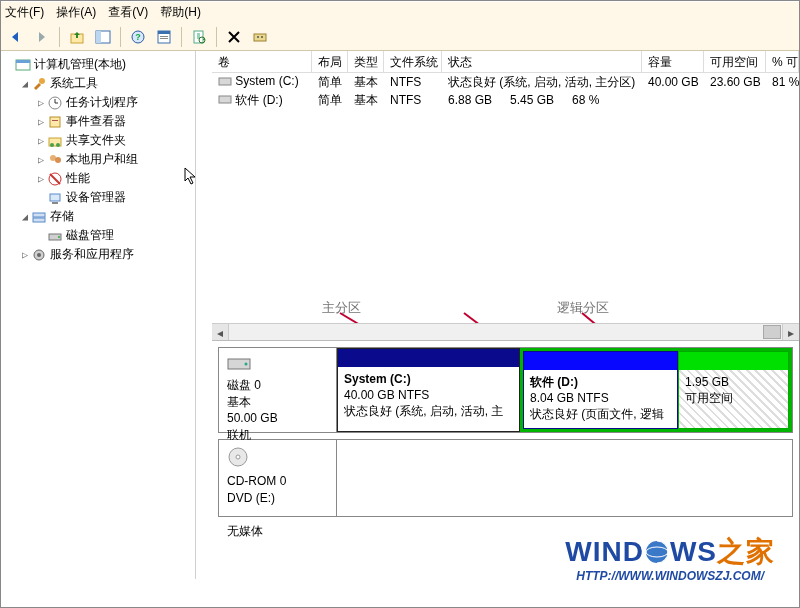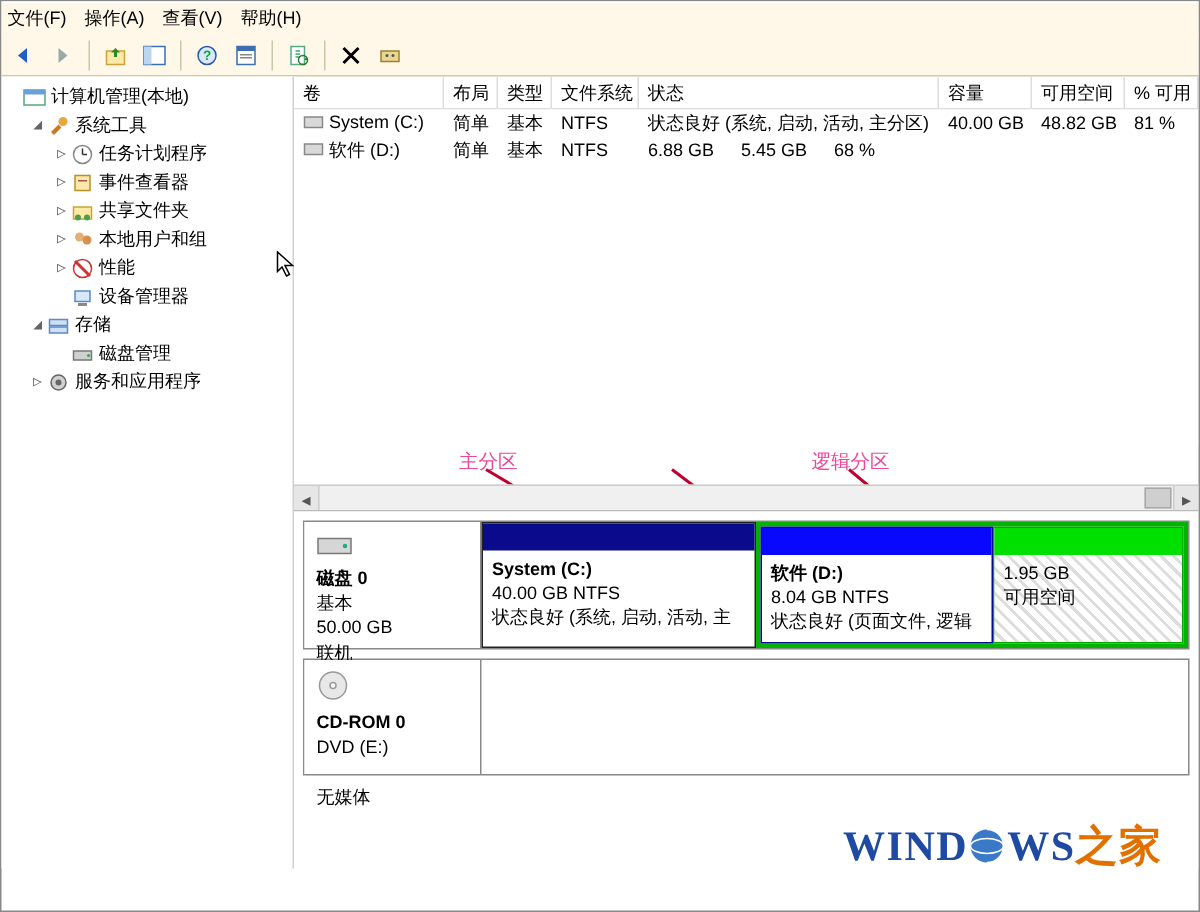--- a/index.html
+++ b/index.html
@@ -6,57 +6,57 @@
   *{box-sizing:border-box}
   .win{width:800px;height:608px;border:1px solid #888;position:relative;background:#fff}
   .titlebar{height:28px;background:linear-gradient(#fff,#fff);display:flex;align-items:center;border-bottom:1px solid transparent}
   .titlebar .sys-icon{width:16px;height:16px;margin:0 6px}
   .titlebar .title{flex:1;text-align:center;font-size:12px}
   .menubar{height:22px;background:#fff8e8;border-top:1px solid #fff;border-bottom:1px solid #fff8e8;padding-left:4px;display:flex;align-items:center}
   .menubar span{margin-right:12px;cursor:default}
   .toolbar{height:28px;background:#fff8e8;border-bottom:1px solid #d0c8a8;display:flex;align-items:center;padding-left:4px;gap:4px}
   .tb-btn{width:22px;height:22px;display:flex;align-items:center;justify-content:center;cursor:pointer}
   .tb-sep{width:1px;height:20px;background:#ccc5a8;margin:0 2px}
-  .body{display:flex;height:calc(100% - 28px - 22px - 28px);}
+  .body{display:flex;height:calc(100% - 28px - 22px - 28px);gap:16px;}
   .tree{width:195px;border-right:1px solid #d0d0d0;overflow:auto;padding:4px 2px;background:#fff}
   .tree ul{list-style:none;margin:0;padding:0}
   .tree li{white-space:nowrap}
   .tree .row{display:flex;align-items:center;padding:1px 0;cursor:default}
   .tree .exp{width:12px;text-align:center;color:#666;font-size:10px;font-family:monospace}
   .tree .icon{width:16px;height:16px;display:inline-flex;align-items:center;justify-content:center;margin:0 3px 0 0}
   .tree .label{}
   .tree ul ul{padding-left:16px}
   .right{flex:1;display:flex;flex-direction:column;overflow:hidden}
   .gridwrap{flex:0 0 290px;display:flex;flex-direction:column;border-bottom:1px solid #bbb;overflow:hidden}
   .grid-head{display:flex;background:#fff;height:22px;border-bottom:1px solid #ddd}
   .grid-head .col{border-right:1px solid #ddd;padding:3px 6px;overflow:hidden;white-space:nowrap}
   .grid-body{flex:1;overflow:auto;background:#fff}
   .grid-row{display:flex;height:18px;align-items:center}
   .grid-row .cell{padding:0 6px;white-space:nowrap;overflow:hidden}
   .anns{position:relative;height:26px;margin-top:auto}
-  .ann{position:absolute;color:#ec4899;font-size:13px;white-space:nowrap}
+  .ann{position:absolute;color:#737373;font-size:13px;white-space:nowrap}
   .scrollbar{height:17px;background:#f0f0f0;border-top:1px solid #ccc;position:relative}
   .scrollbar .thumb{position:absolute;right:18px;top:1px;height:14px;width:18px;background:#cfcfcf;border:1px solid #a8a8a8}
   .scrollbar .arrow{position:absolute;top:0;width:17px;height:17px;background:#e6e6e6;display:flex;align-items:center;justify-content:center;color:#555}
   .scrollbar .arrow.left{left:0;border-right:1px solid #ccc}
   .scrollbar .arrow.right{right:0;border-left:1px solid #ccc}
   .disks{flex:1;overflow:auto;background:#fff}
   .disk{border:1px solid #888;margin:6px;display:flex;height:86px}
   .disk-left{width:118px;border-right:1px solid #888;padding:6px 8px;font-size:12px;line-height:1.4;position:relative;background:#fff}
-  .disk-left b{font-weight:bold}
+  .disk-left b{font-weight:normal}
   .disk-right{flex:1;display:flex}
   .part{flex:0 0 auto;border:1px solid #222;margin:0;position:relative;display:flex;flex-direction:column}
   .part .pbar{height:18px}
   .part .pbody{flex:1;padding:4px 6px;font-size:12px;line-height:1.35;overflow:hidden}
   .part .pbody b{font-weight:bold}
   .ext-wrap{border:3px solid #00b400;display:flex}
   .free .pbody{background:repeating-linear-gradient(45deg,#fff,#fff 4px,#ddd 4px,#ddd 6px)}
   .cd{border:1px solid #888;margin:6px;display:flex;height:78px}
   .watermark{position:absolute;right:24px;bottom:24px;text-align:center}
-  .watermark .big{font-family:Liberation Serif, serif;font-weight:900;font-size:28px;letter-spacing:1px}
+  .watermark .big{font-family:Liberation Sans, sans-serif;font-weight:900;font-size:28px;letter-spacing:1px}
   .watermark .big .blue{color:#1f4aa4}
   .watermark .big .orange{color:#e07000}
   .watermark .url{color:#1f4aa4;font-style:italic;font-size:12px;margin-top:-2px;font-weight:bold}
   svg.arrow-ann{position:absolute;pointer-events:none}
   .cursor{position:absolute;left:183px;top:166px;pointer-events:none}
 </style>
 </head>
 <body>
 
 <div class="win">
@@ -294,21 +294,21 @@
         <div class="grid-body">
           <div class="grid-row">
             <div class="cell" style="width:100px"><span class="icon" style="display:inline-block;vertical-align:middle"><svg width="14" height="12">
                     <rect x="1" y="3" width="12" height="7" fill="#d8d8d8" stroke="#888"></rect>
                   </svg></span> <span>System (C:)</span></div>
             <div class="cell" style="width:36px">简单</div>
             <div class="cell" style="width:36px">基本</div>
             <div class="cell" style="width:58px">NTFS</div>
             <div class="cell" style="width:200px">状态良好 (系统, 启动, 活动, 主分区)</div>
             <div class="cell" style="width:62px">40.00 GB</div>
-            <div class="cell" style="width:62px">48.82 GB</div>
+            <div class="cell" style="width:62px">23.60 GB</div>
             <div class="cell" style="flex:1">81 %</div>
           </div>
           <div class="grid-row">
             <div class="cell" style="width:100px"><span class="icon" style="display:inline-block;vertical-align:middle"><svg width="14" height="12">
                     <rect x="1" y="3" width="12" height="7" fill="#d8d8d8" stroke="#888"></rect>
                   </svg></span> <span>软件 (D:)</span></div>
             <div class="cell" style="width:36px">简单</div>
             <div class="cell" style="width:36px">基本</div>
             <div class="cell" style="width:58px">NTFS</div>
             <div class="cell" style="width:62px">6.88 GB</div>
@@ -397,19 +397,20 @@
   </div>
 
   <div class="watermark">
     <div class="big">
       <span class="blue">WIND</span><svg width="26" height="26" style="vertical-align:-4px">
           <circle cx="13" cy="13" r="11" fill="#3a78c8"></circle>
           <ellipse cx="13" cy="13" rx="11" ry="5" fill="none" stroke="#fff"></ellipse>
           <path d="M13 2 A 11 11 0 0 1 13 24" fill="none" stroke="#fff"></path>
         </svg><span class="blue">WS</span><span class="orange">之家</span>
     </div>
+    <div class="url">HTTP://WWW.WINDOWSZJ.COM/</div>
   </div>
 
   <svg class="cursor" width="16" height="20">
       <path d="M1 1 L1 14 L4 11 L7 17 L9 16 L6 10 L11 10 Z" fill="#fff" stroke="#000"></path>
     </svg>
 
 </div>
 
 </body></html>

